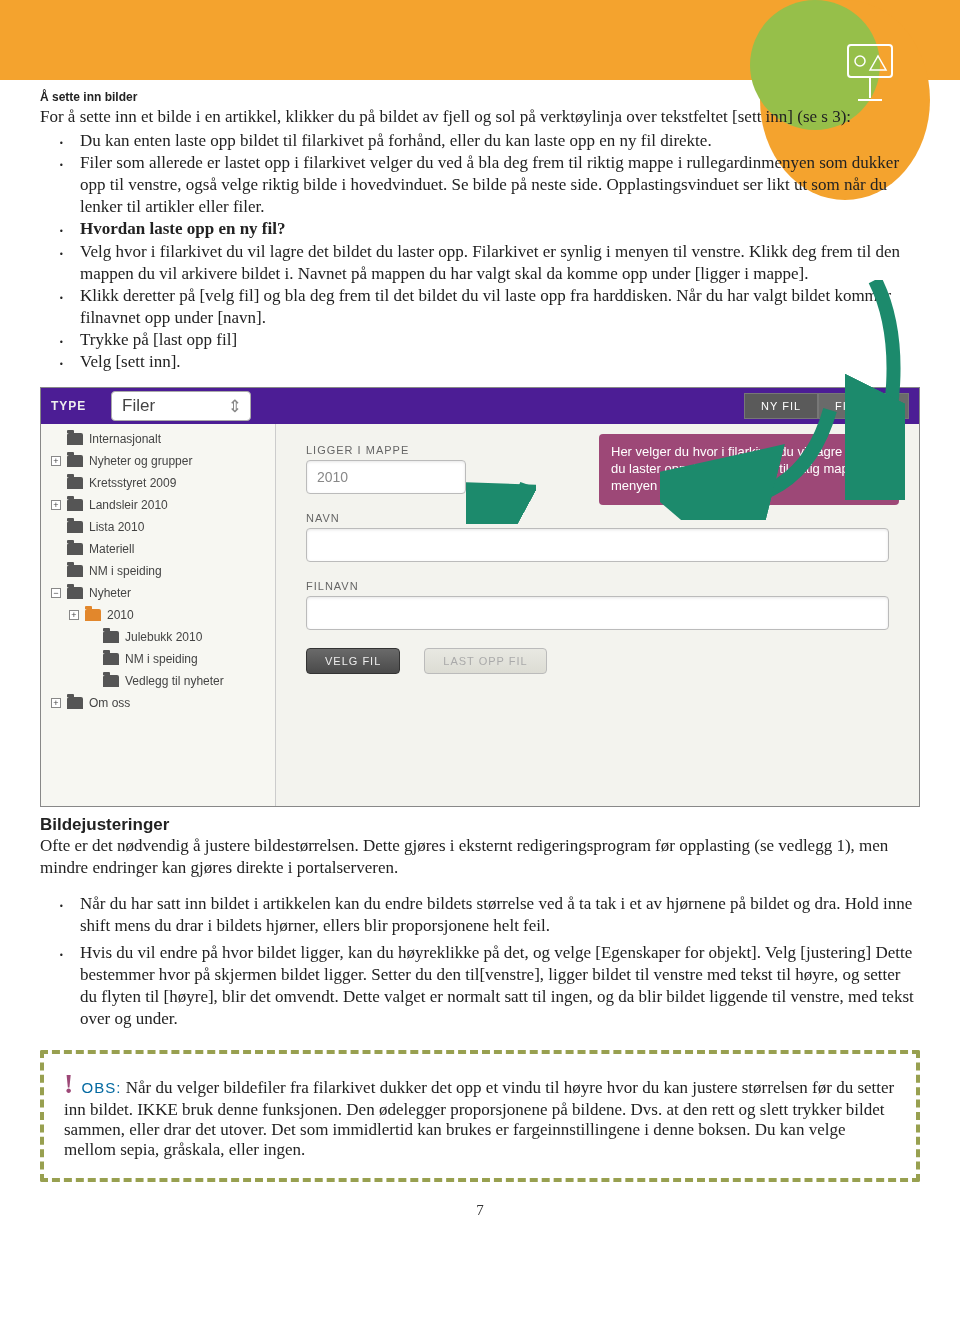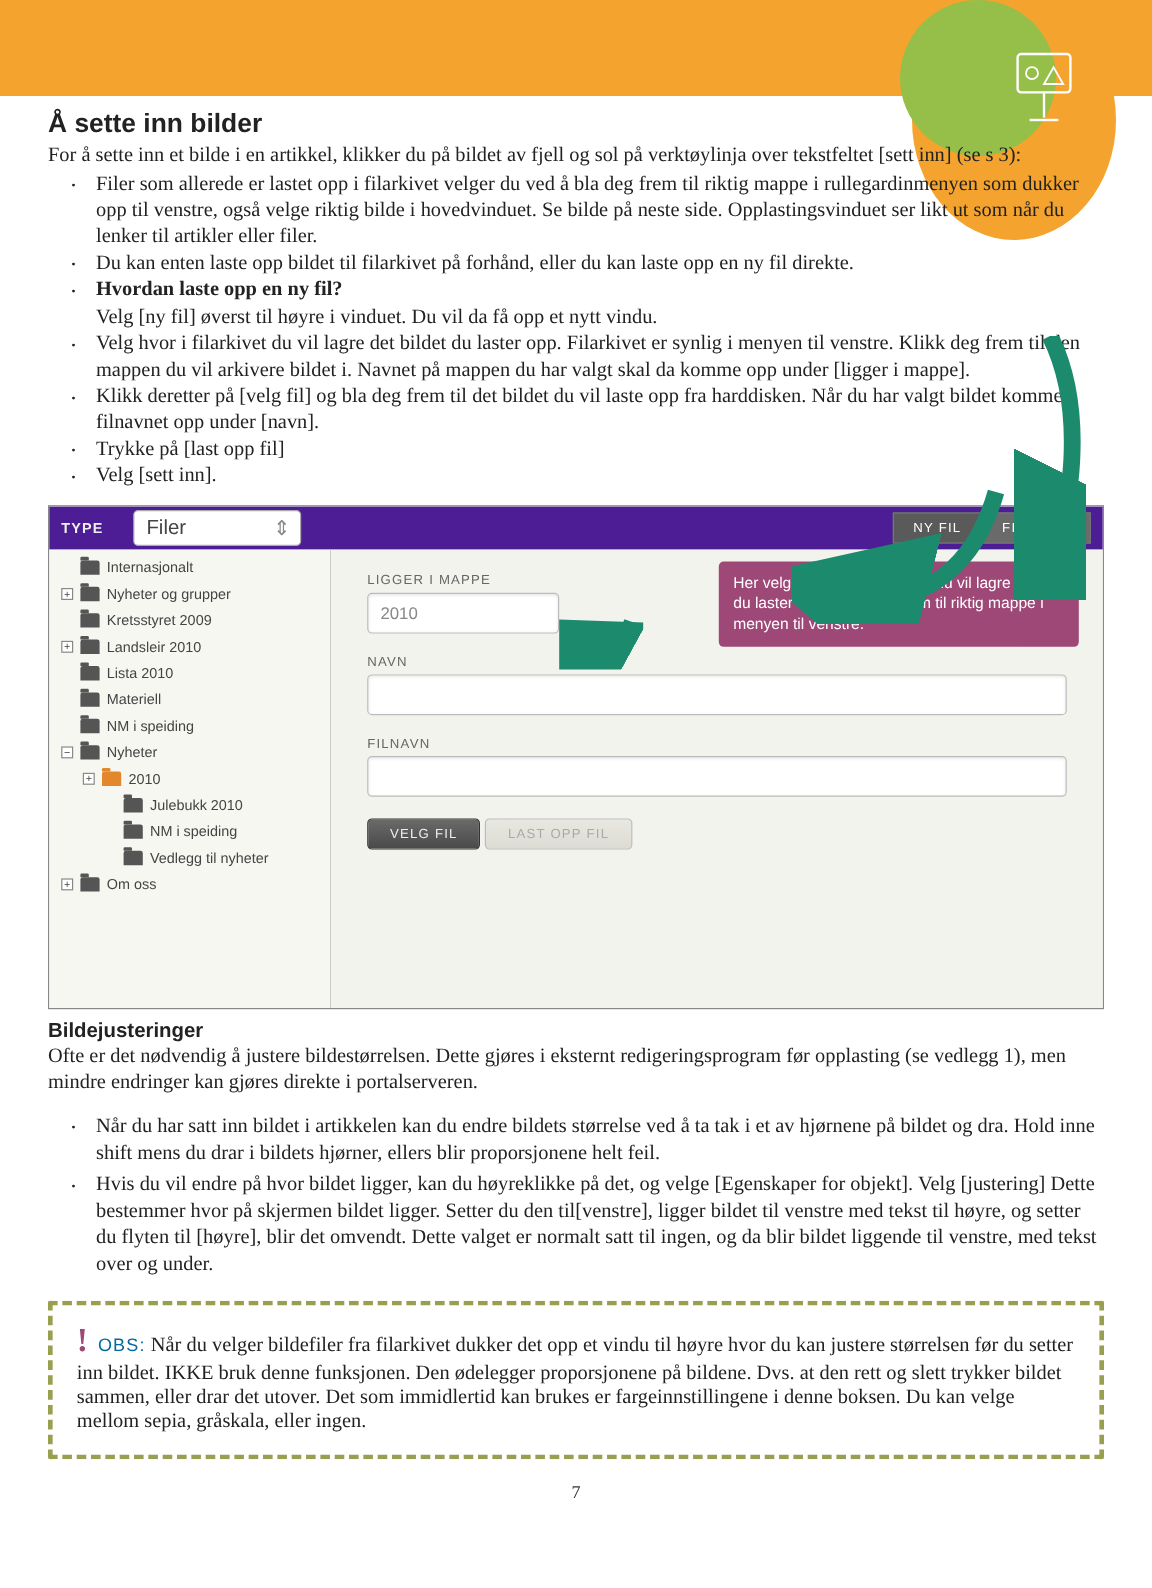--- a/index.html
+++ b/index.html
@@ -42,21 +42,21 @@
     z-index: 2;
   }
   .content {
     padding: 10px 40px 0 40px;
     position: relative;
     z-index: 1;
   }
   h2 {
     font-family: Arial, sans-serif;
     font-weight: bold;
-    font-size: 22px;
+    font-size: 12px;
     margin-bottom: 2px;
   }
   .intro-p { line-height: 1.3; }
   ul.bullets {
     list-style: none;
     padding-left: 0;
     margin-top: 2px;
   }
   ul.bullets li {
     position: relative;
@@ -188,21 +188,21 @@
     border: 1px solid #bbb;
     background: #fff;
     padding: 8px 10px;
     font-size: 14px;
     color: #888;
     border-radius: 4px;
     margin-bottom: 18px;
     box-shadow: inset 0 1px 3px rgba(0,0,0,0.1);
   }
   .form-inp.small { width: 160px; }
-  .btn-row { display: flex; gap: 4px; }
+  .btn-row { display: flex; gap: 24px; }
   .grey-btn {
     background: linear-gradient(#6a6a6a,#4a4a4a);
     color: #eee;
     border: 1px solid #333;
     border-radius: 4px;
     padding: 6px 18px;
     font-size: 11px;
     letter-spacing: 1px;
     font-family: Verdana, sans-serif;
   }
@@ -295,24 +295,23 @@
         <path d="M0,0 L10,5 L0,10 Z" fill="#1c8a6c"></path>
       </marker>
     </defs>
   <path d="M170,10 C150,80 100,110 40,95" stroke="#1c8a6c" stroke-width="14" fill="none" marker-end="url(#ah2)"></path>
 </svg>
 
 <div class="content">
   <h2>Å sette inn bilder</h2>
   <p class="intro-p">For å sette inn et bilde i en artikkel, klikker du på bildet av fjell og sol på verktøylinja over tekstfeltet [sett inn] (se s 3):</p>
   <ul class="bullets">
+    <li>Du kan enten laste opp bildet til filarkivet på forhånd, eller du kan laste opp en ny fil direkte.</li>
     <li>Filer som allerede er lastet opp i filarkivet velger du ved å bla deg frem til riktig mappe i rullegardinmenyen som dukker opp til venstre, også velge riktig bilde i hovedvinduet. Se bilde på neste side. Opplastingsvinduet ser likt ut som når du lenker til artikler eller filer.</li>
-    <li>Du kan enten laste opp bildet til filarkivet på forhånd, eller du kan laste opp en ny fil direkte.</li>
     <li class="bold-q"><b>Hvordan laste opp en ny fil?</b></li>
-    <li class="plain">Velg [ny fil] øverst til høyre i vinduet. Du vil da få opp et nytt vindu.</li>
     <li>Velg hvor i filarkivet du vil lagre det bildet du laster opp. Filarkivet er synlig i menyen til venstre. Klikk deg frem til den mappen du vil arkivere bildet i. Navnet på mappen du har valgt skal da komme opp under [ligger i mappe].</li>
     <li>Klikk deretter på [velg fil] og bla deg frem til det bildet du vil laste opp fra harddisken. Når du har valgt bildet kommer filnavnet opp under [navn].</li>
     <li>Trykke på [last opp fil]</li>
     <li>Velg [sett inn].</li>
   </ul>
 
   <div class="cms-shot">
     <div class="cms-top">
       <span class="cms-type-label">TYPE</span>
       <div class="cms-dropdown">

